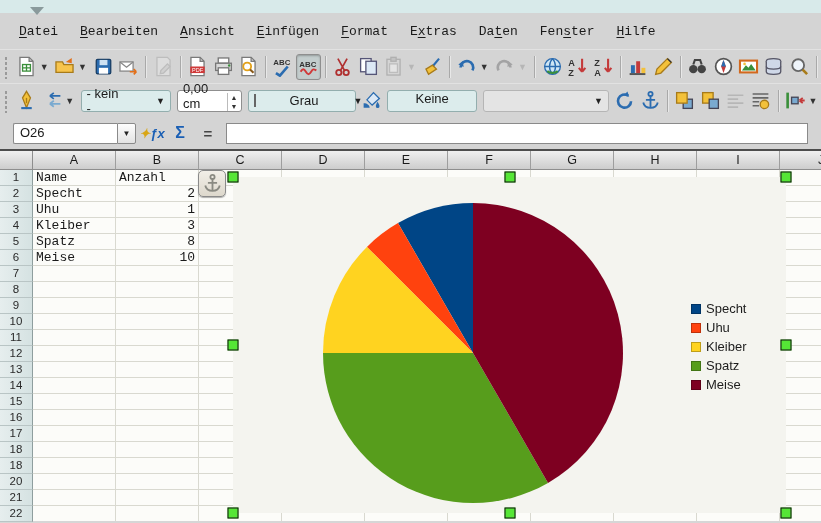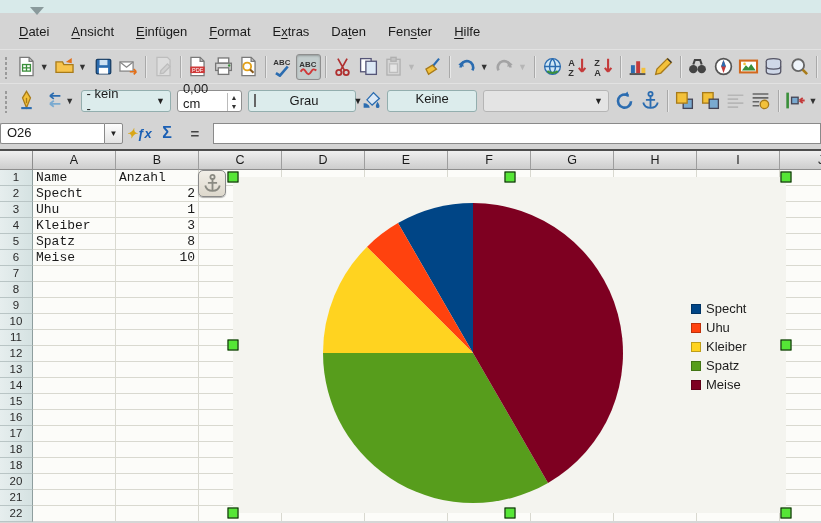--- a/index.html
+++ b/index.html
@@ -7,21 +7,21 @@
   body { font-family:"Liberation Sans", sans-serif; font-size:13px; color:#1a1a1a; background:#d6d6d6; }
   .app { position:relative; width:821px; height:523px; }
 
   
   .top-strip { height:13px; background:#d8eaea; position:relative; }
   .collapse-tri { position:absolute; left:30px; top:7px; width:0; height:0;
     border-left:7px solid transparent; border-right:7px solid transparent; border-top:8px solid #8a9a9c; }
 
   
   .menubar { height:36px; background:#d4d4d4; display:flex; align-items:center; padding-left:8px; }
-  .menu-item { padding:4px 11px; cursor:default; }
+  .menu-item { padding:4px 11px; cursor:default;font-family:Liberation Mono, monospace; }
   .menu-item u { text-decoration:underline; text-underline-offset:2px; }
 
   
   .toolbar { height:34px; background:#d4d4d4; display:flex; align-items:center; padding-left:2px; border-top:1px solid #e2e2e2; }
   .grip { width:8px; height:24px; margin-right:4px;
     background-image:radial-gradient(#9a9a9a 1px, transparent 1.2px); background-size:4px 5px; background-position:2px 1px; background-repeat:repeat-y; }
   .tbtn { width:26px; height:26px; display:flex; align-items:center; justify-content:center; border-radius:3px; border:1px solid transparent; position:relative; }
   .tbtn.pressed { background:#c3cdcd; border:1px solid #8f8f8f; box-shadow:inset 0 1px 2px rgba(0,0,0,.25); }
   .tbtn.disabled { opacity:.38; filter:grayscale(85%); }
   .dd { font-size:9px; color:#333; margin:0 3px 0 0; width:10px; text-align:center; }
@@ -31,21 +31,21 @@
   .tsel .lbl { flex:1; }
   .tsel .arr { font-size:9px; color:#222; margin-left:7px; }
   .tsel.disabled { background:#e4e4e4; border-color:#b5b5b5; }
   .tspin { height:22px; width:66px; background:#fff; border:1px solid #8f8f8f; border-radius:3px; display:flex; align-items:flex-end; margin:0 3px; }
   .tspin .val { flex:1; padding-left:5px; font-size:13px; }
   .spinbtns { width:14px; display:flex; flex-direction:column; border-left:1px solid #bbb; }
   .spinbtns span { font-size:7px; line-height:9px; text-align:center; color:#333; }
   .swatch { width:26px; height:13px; border:1px solid #666; margin-right:6px; }
 
   
-  .formulabar { height:32px; background:#d4d4d4; display:flex; align-items:center; padding:0 0; }
+  .formulabar { height:32px; background:#d4d4d4; display:flex; align-items:center; padding:0 13px; }
   .namebox { width:104px; height:21px; background:#fff; border:1px solid #8a8a8a; border-right:none; border-radius:2px 0 0 2px; padding:1px 6px; }
   .namebox-btn { width:19px; height:21px; background:linear-gradient(#fdfdfd,#e3e3e3); border:1px solid #8a8a8a; border-radius:0 2px 2px 0; display:flex; align-items:center; justify-content:center; font-size:8px; color:#222; }
   .fbicon { width:24px; height:24px; display:flex; align-items:center; justify-content:center; margin-left:4px; font-weight:bold; color:#1a5fb4; }
   .fbicon.fx { font-style:italic; font-size:13px; }
   .fbicon.sum { font-size:16px; }
   .fbicon.eq { color:#444; font-size:15px; }
   .formula-input { flex:1; height:21px; background:#fff; border:1px solid #8a8a8a; margin-left:6px; }
 
   
   .sheet { position:relative; width:821px; height:372px; border-top:2px solid #4c4c4c; background:#fcfcf9; }
@@ -72,20 +72,21 @@
 </head>
 <body>
 
 <div class="app">
   <div class="top-strip">
     <div class="collapse-tri"></div>
   </div>
 
   <nav class="menubar" id="menubar">
       <div class="menu-item"><u>D</u>atei</div>
+      <div class="menu-item"><u>B</u>earbeiten</div>
       <div class="menu-item"><u>A</u>nsicht</div>
       <div class="menu-item"><u>E</u>infügen</div>
       <div class="menu-item"><u>F</u>ormat</div>
       <div class="menu-item">E<u>x</u>tras</div>
       <div class="menu-item">Da<u>t</u>en</div>
       <div class="menu-item">Fen<u>s</u>ter</div>
       <div class="menu-item"><u>H</u>ilfe</div>
     </nav>
 
   <div class="toolbar" id="tb-standard">

